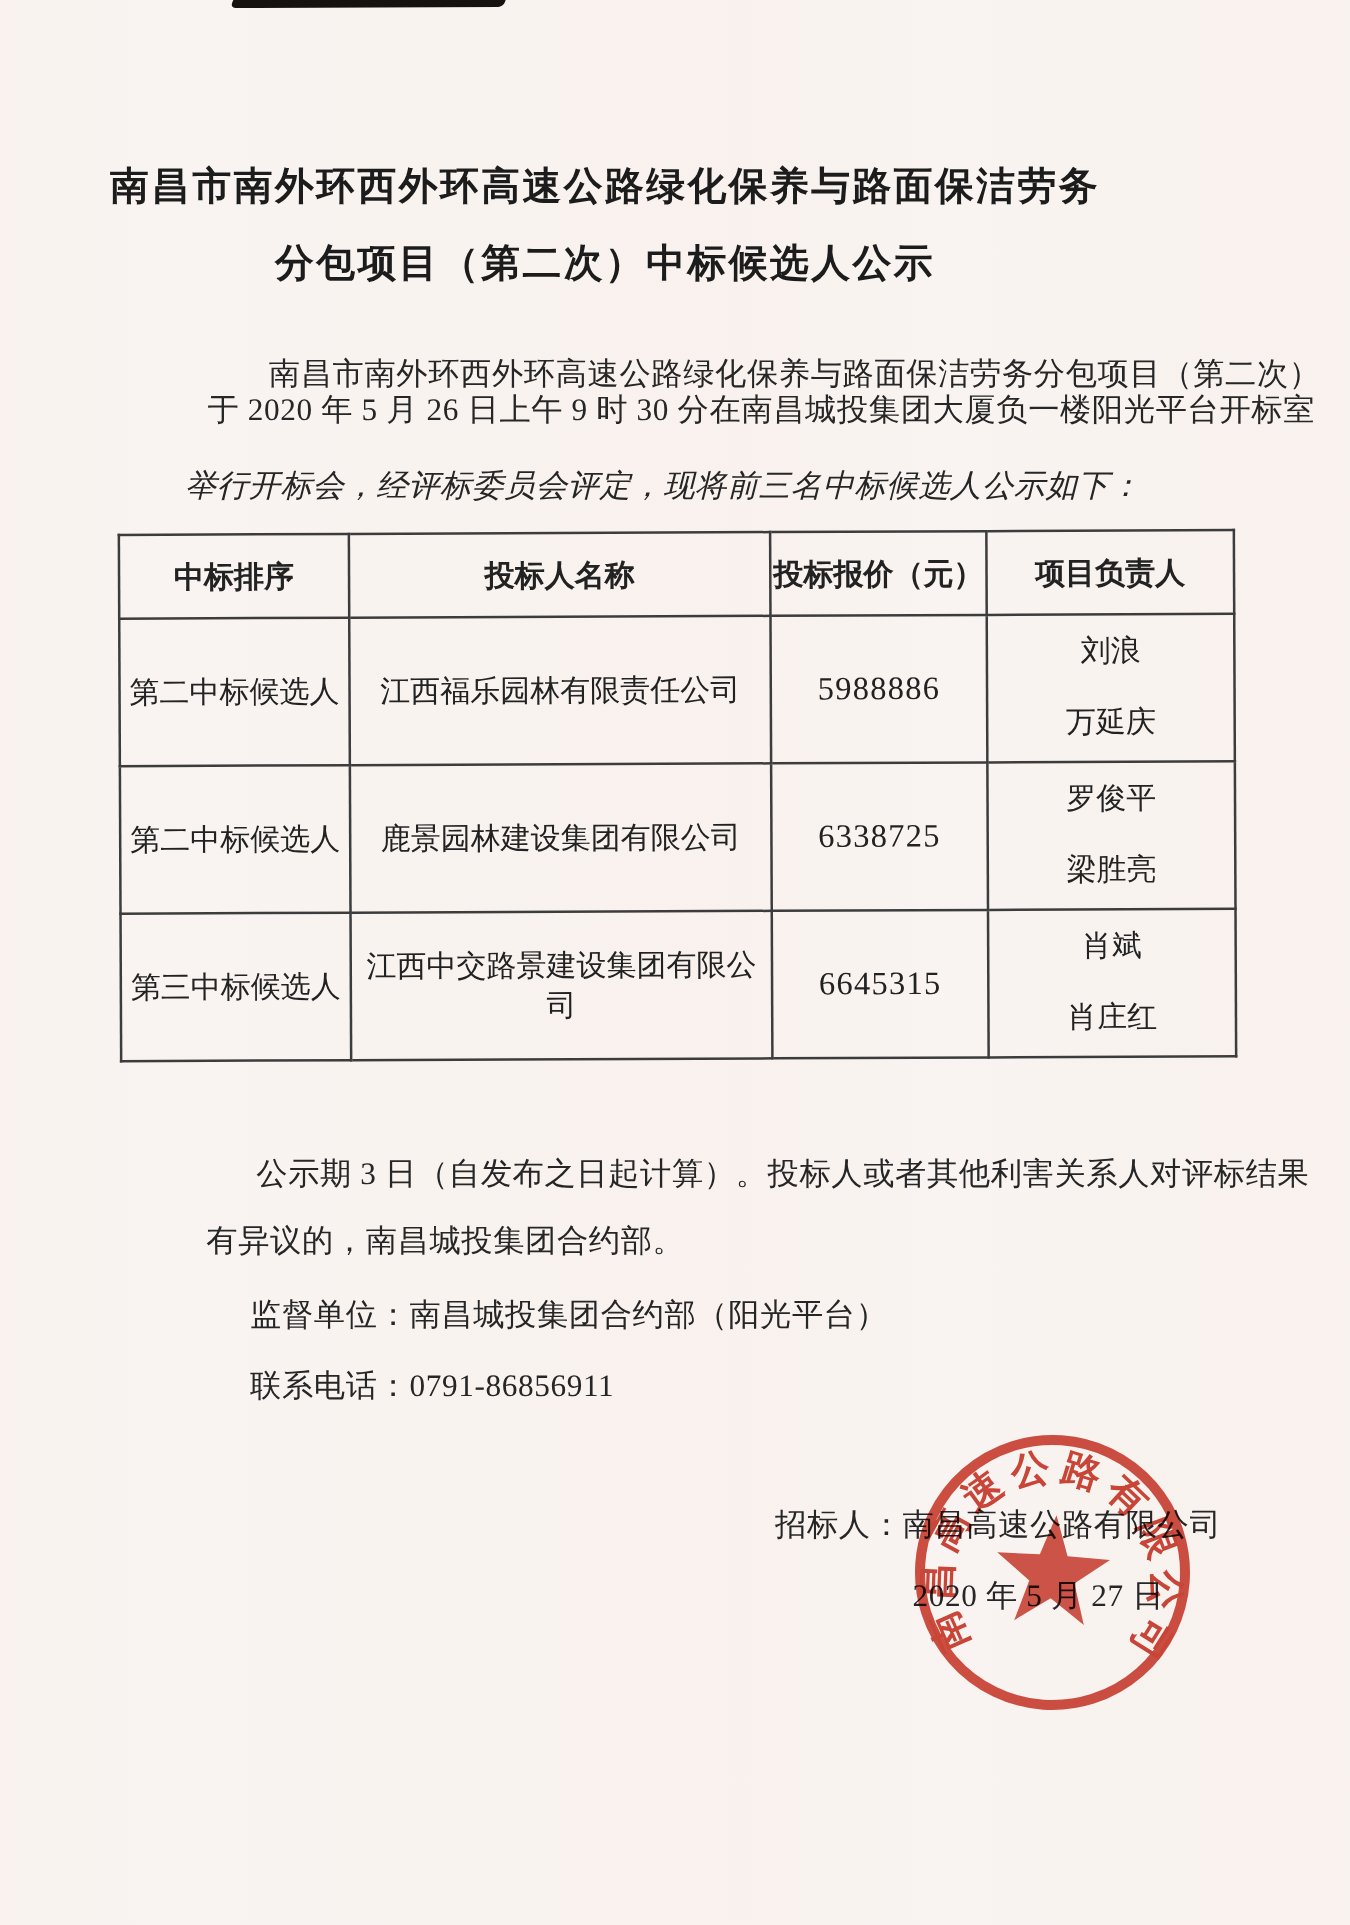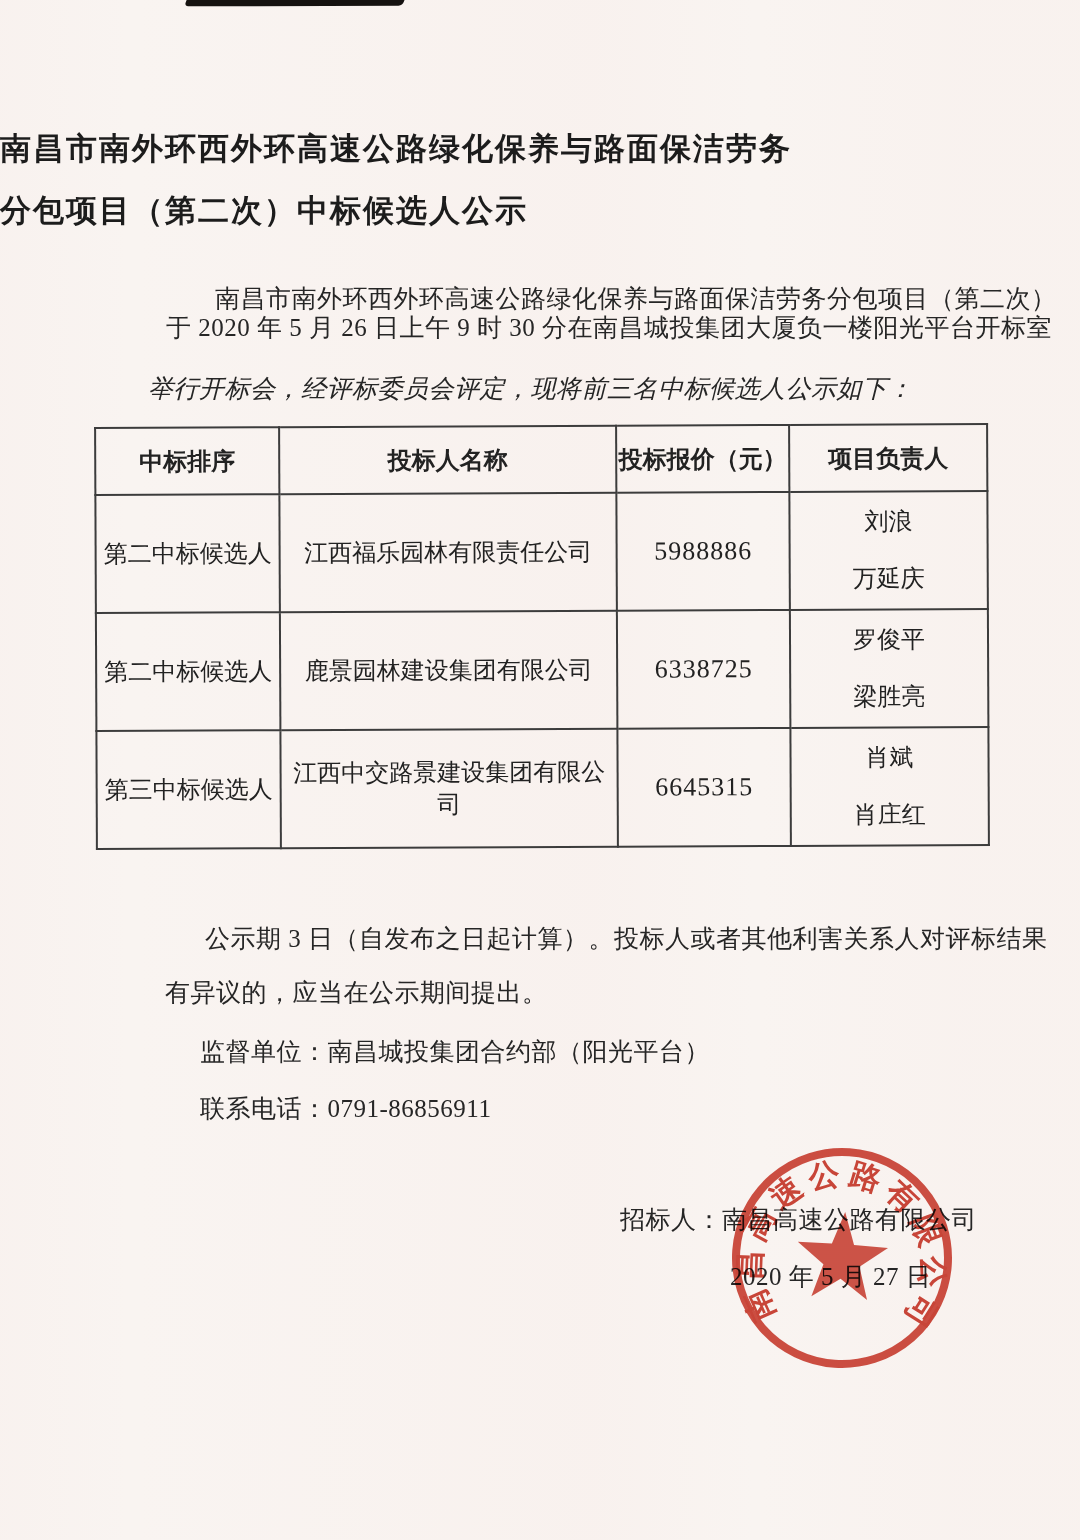--- a/index.html
+++ b/index.html
@@ -13,21 +13,21 @@
     background:
       linear-gradient(90deg, rgba(236,200,195,0.05) 0%, rgba(255,255,255,0) 12%, rgba(240,205,200,0.07) 55%, rgba(255,255,255,0) 70%, rgba(238,206,200,0.06) 90%),
       #f9f4f1;
     color:#272727;
   }
   .scan-smudge{
     position:absolute;left:186px;top:-3px;width:218px;height:9px;
     background:#151210;border-radius:4px;transform:skewX(-20deg) rotate(-0.2deg);
   }
   .title{
-    position:absolute;left:0;width:968px;
+    position:absolute;left:0;width:968px;text-align:center;
     font-size:31px;font-weight:bold;letter-spacing:2px;color:#1c1c1c;
   }
   .title.l1{top:128px;}
   .title.l2{top:190px;}
   .bodyline{
     position:absolute;font-size:25px;color:#262626;letter-spacing:0.5px;white-space:nowrap;
   }
   .doc-table{
     position:absolute;left:95px;top:425px;width:892px;height:418px;
     border-collapse:collapse;table-layout:fixed;
@@ -102,21 +102,21 @@
         <td class="price-cell">6645315</td>
         <td class="managers">
           <div>肖斌</div>
           <div>肖庄红</div>
         </td>
       </tr>
     </tbody>
   </table>
 
   <div class="bodyline" style="left:205px;top:922px;">公示期 3 日（自发布之日起计算）。投标人或者其他利害关系人对评标结果</div>
-  <div class="bodyline" style="left:165px;top:976px;">有异议的，应当在公示期间提出。</div>
+  <div class="bodyline" style="left:165px;top:976px;">有异议的，南昌城投集团合约部。</div>
 
   <div class="bodyline" style="left:200px;top:1035px;">监督单位：南昌城投集团合约部（阳光平台）</div>
   <div class="bodyline" style="left:200px;top:1092px;">联系电话：0791-86856911</div>
 
   <div class="bodyline footer-right" style="left:620px;top:1203px;">招标人：南昌高速公路有限公司</div>
   <div class="bodyline footer-right" style="left:730px;top:1260px;">2020 年 5 月 27 日</div>
 
   <svg class="stamp" viewBox="0 0 248 248">
     <g transform="rotate(4 124 124)">
       <circle cx="124" cy="124" r="106" fill="none" stroke="#c9382a" stroke-width="8" opacity="0.95"></circle>

